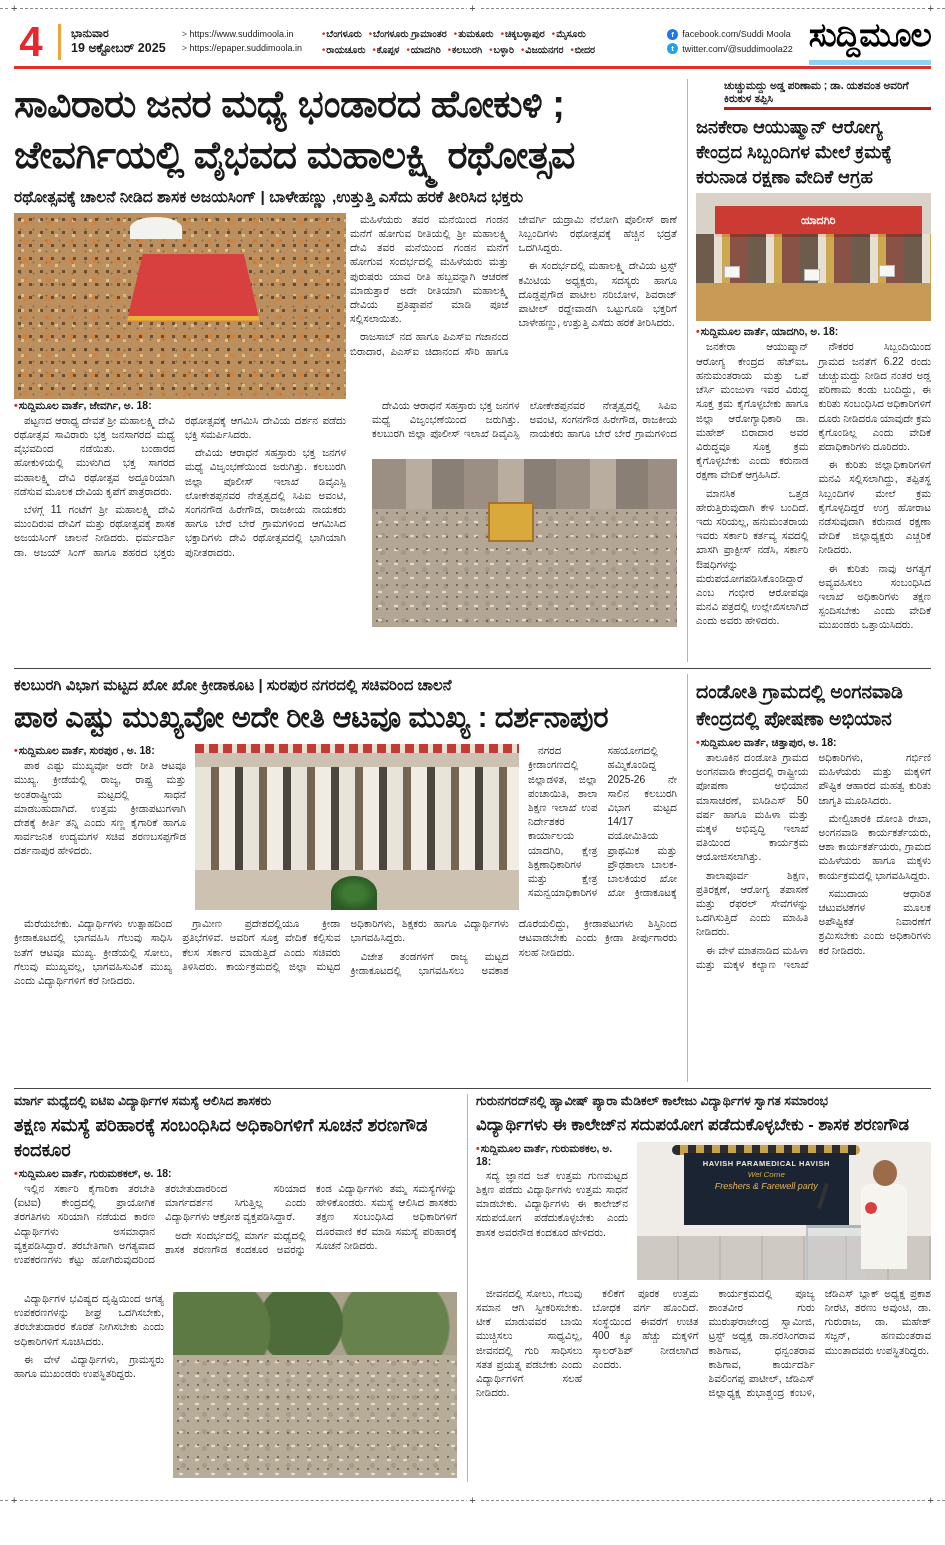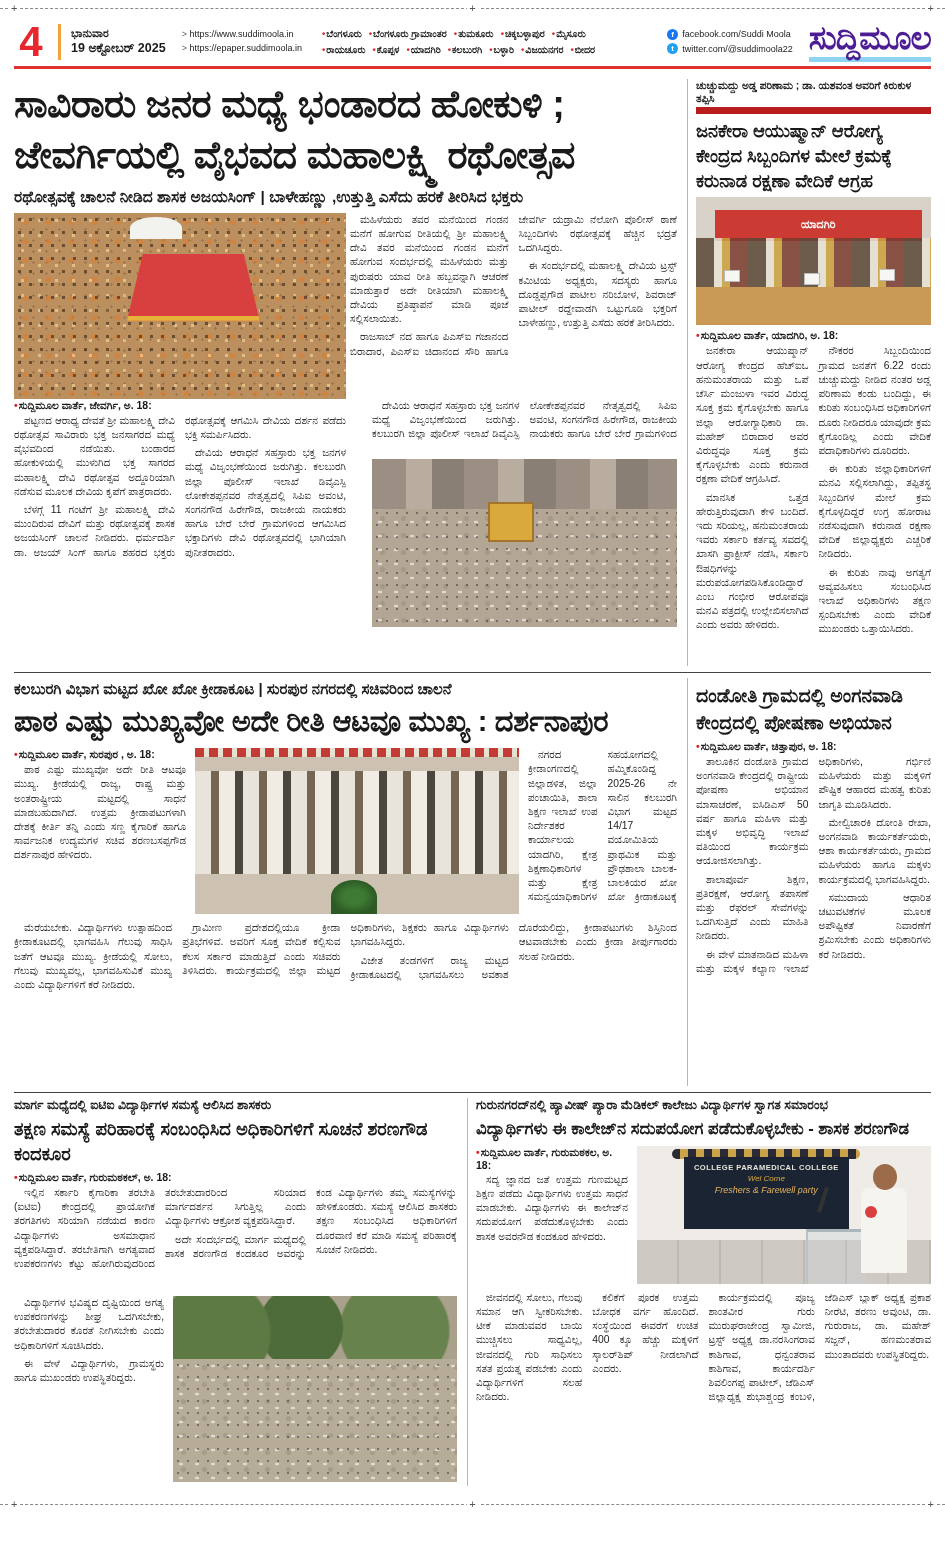--- a/index.html
+++ b/index.html
@@ -28,43 +28,43 @@
   .cities { margin-left:10px; flex:1; line-height:1.6; }
   .cityrow { display:flex; flex-wrap:nowrap; gap:7px; }
   .city { font-size:9.5px; font-weight:bold; white-space:nowrap; }
   .city::before { content:"•"; color:#d42a2a; margin-right:1px; }
   .social { line-height:1.6; margin-right:6px; }
   .soc { display:flex; align-items:center; gap:4px; font-size:9px; color:#222; text-decoration:none; white-space:nowrap; }
   .sicon { display:inline-block; width:11px; height:11px; border-radius:50%; color:#fff; font-size:8px;
            font-weight:bold; text-align:center; line-height:11px; }
   .fb { background:#1877f2; } .tw { background:#1da1f2; }
   .mastblk { text-align:right; }
-  .masthead { display:inline-block; color:#4c1d95; font-size:33px; font-weight:900; letter-spacing:-1px;
-              line-height:1.0; padding-bottom:3px; border-bottom:5px solid #8ed4f2; }
+  .masthead { display:inline-block; color:#000000; font-size:33px; font-weight:900; letter-spacing:-1px;
+              line-height:1.0; padding-bottom:9px; border-bottom:5px solid #8ed4f2; }
   .redrule { height:3px; background:#e03131; margin-bottom:5px; }
 
   
   .bt { font-size:10.3px; line-height:1.38; text-align:justify; }
   .bt p { margin-bottom:4px; text-indent:10px; }
   .byline { font-size:10.5px; font-weight:bold; margin-bottom:2px; }
   .byline::before { content:"•"; color:#d42a2a; margin-right:1px; }
   .clip { overflow:hidden; }
   .cols2 { columns:2; column-gap:10px; }
   .cols3 { columns:3; column-gap:10px; }
   .cols4 { columns:4; column-gap:10px; }
 
   
   .band { display:grid; grid-template-columns:1fr 244px; column-gap:10px; padding:5px 0 6px 0; }
   .band + .band { border-top:1px solid #444; }
   .rail { border-left:1px solid #b5b5b5; padding-left:8px; }
   .band3 { grid-template-columns:443px 1fr; }
 
   .hl-main { font-size:38px; font-weight:bold; line-height:1.34; letter-spacing:-0.5px; }
   .subhead { font-size:15.5px; font-weight:bold; margin:7px 0 7px 0; }
-  .kicker-sm { font-size:10.5px; font-weight:bold; padding-bottom:2px; border-bottom:7px solid #b91c1c; }
+  .kicker-sm { font-size:10.5px; font-weight:bold; padding-bottom:2px; border-bottom:3px solid #b91c1c;margin-left:28px; }
   .h-rail { font-size:18px; font-weight:bold; line-height:1.38; margin:5px 0 4px 0; }
   .kicker-mid { font-size:15px; font-weight:bold; margin:2px 0 5px 0; }
   .hl-mid { font-size:29px; font-weight:bold; line-height:1.3; letter-spacing:-0.3px; }
   .kicker-b { font-size:12.5px; font-weight:bold; margin-bottom:4px; }
   .hl-b1 { font-size:18px; font-weight:bold; line-height:1.35; }
   .hl-b2 { font-size:16.5px; font-weight:bold; line-height:1.35; }
 
   .m-grid { display:grid; grid-template-columns:332px 1fr; column-gap:4px; margin-top:2px; }
   .m-grid2 { display:grid; grid-template-columns:332px 1fr; column-gap:26px; }
   .k-grid { display:grid; grid-template-columns:172px 324px 1fr; column-gap:9px; margin-top:7px; }
@@ -313,21 +313,21 @@
       <div class="row2" style="margin-top:6px">
         <div>
           <div class="byline">ಸುದ್ದಿಮೂಲ ವಾರ್ತೆ, ಗುರುಮಠಕಲ, ಅ. 18:</div>
           <div class="bt clip" style="height:118px">
             <p>ಸದ್ಯ ಜ್ಞಾನದ ಜತೆ ಉತ್ತಮ ಗುಣಮಟ್ಟದ ಶಿಕ್ಷಣ ಪಡೆದು ವಿದ್ಯಾರ್ಥಿಗಳು ಉತ್ತಮ ಸಾಧನೆ ಮಾಡಬೇಕು. ವಿದ್ಯಾರ್ಥಿಗಳು ಈ ಕಾಲೇಜ್‌ನ ಸದುಪಯೋಗ ಪಡೆದುಕೊಳ್ಳಬೇಕು ಎಂದು ಶಾಸಕ ಅವರನೌಡ ಕಂದಕೂರ ಹೇಳಿದರು.</p>
           </div>
         </div>
         <div class="ph ph-med" style="height:138px">
           <div class="balloons"></div>
           <div class="med-banner">
-            <div class="l1">COLLEGE PARAMEDICAL COLLEGE</div>
+            <div class="l1">HAVISH PARAMEDICAL HAVISH</div>
             <div class="l2">Wel Come</div>
             <div class="l3">Freshers &amp; Farewell party</div>
           </div>
           <div class="med-floor"></div>
           <div class="podium"></div>
           <div class="mic"></div>
           <div class="speaker">
             <div class="bodyw"></div>
             <div class="head"></div>
             <div class="badge"></div>

